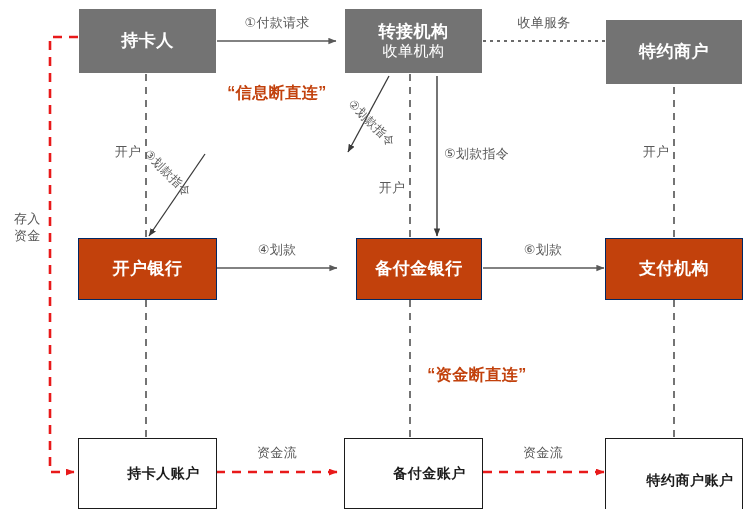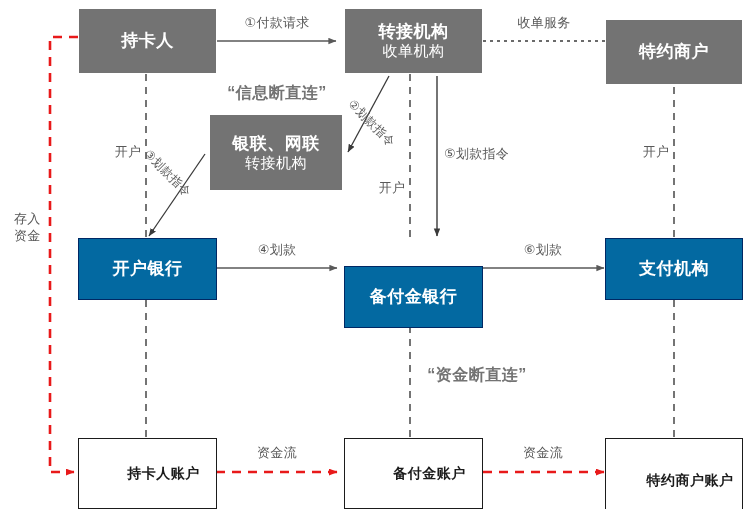--- a/index.html
+++ b/index.html
@@ -32,21 +32,21 @@
     text-align:center;
     line-height:1.24;
     z-index:3;
   }
   .node.light{
     background:#737373;
     border:1px solid #ffffff;
     color:#ffffff;
   }
   .node.dark{
-    background:#0369a1;
+    background:#c2410c;
     border:1px solid #002864;
     color:#ffffff;
   }
   .node.plain{
     background:#ffffff;
     border:1px solid #1b1b1b;
     color:#1b1b1b;
     padding-left:32px;
   }
   .ln1{font-weight:bold;font-size:17px;letter-spacing:.5px;}
@@ -64,21 +64,21 @@
     letter-spacing:.3px;
   }
   .lbl.sm{font-size:12px;}
   .lbl.center{transform:translateX(-50%);}
   .lbl.two-line{line-height:1.3;text-align:center;}
   .lbl.rot-b{transform:rotate(45deg);transform-origin:left top;}
 
   .redlbl{
     position:absolute;
     z-index:6;
-    color:#737373;
+    color:#c2410c;
     font-weight:bold;
     font-size:16px;
     white-space:nowrap;
     letter-spacing:.5px;
     transform:translateX(-50%);
   }
 </style>
 </head>
 <body>
 
@@ -134,30 +134,26 @@
 
   <div class="node light" style="left:344px;top:8px;width:139px;height:66px;">
     <div class="ln1">转接机构</div>
     <div class="ln2">收单机构</div>
   </div>
 
   <div class="node light" style="left:605px;top:19px;width:138px;height:66px;">
     <div class="ln1">特约商户</div>
   </div>
 
-  <div class="node light" style="left:208px;top:113px;width:136px;height:79px;border:2px solid #ffffff;">
-    <div class="ln1">银联、网联</div>
-    <div class="ln2">转接机构</div>
-  </div>
 
   <div class="node dark" style="left:78px;top:238px;width:139px;height:62px;">
     <div class="ln1">开户银行</div>
   </div>
 
-  <div class="node dark" style="left:344px;top:238px;width:139px;height:62px;margin-top:28px;">
+  <div class="node dark" style="left:356px;top:238px;width:126px;height:62px;">
     <div class="ln1">备付金银行</div>
   </div>
 
   <div class="node dark" style="left:605px;top:238px;width:138px;height:62px;">
     <div class="ln1">支付机构</div>
   </div>
 
   <div class="node plain" style="left:78px;top:438px;width:139px;height:71px;">
     <div class="ln1">持卡人账户</div>
   </div>

